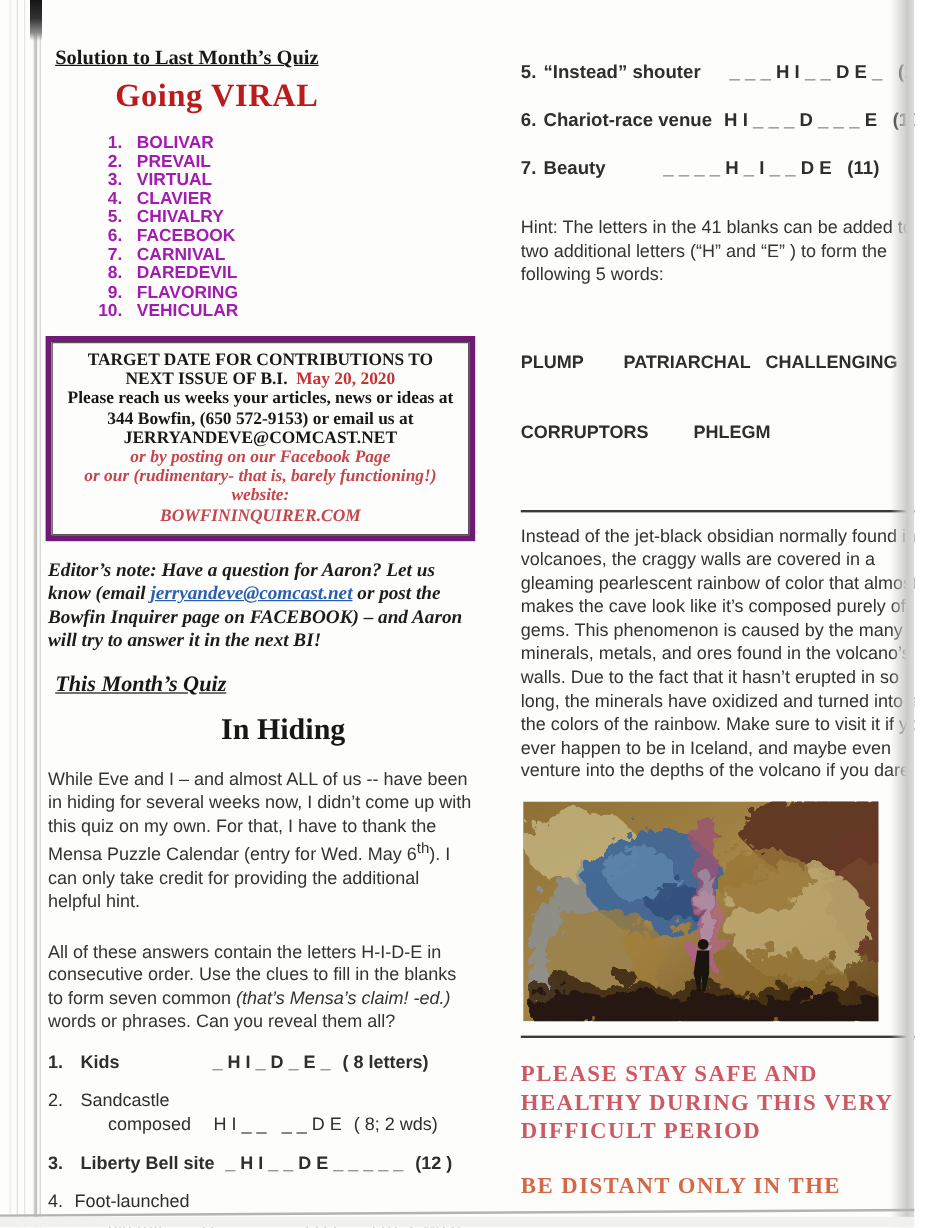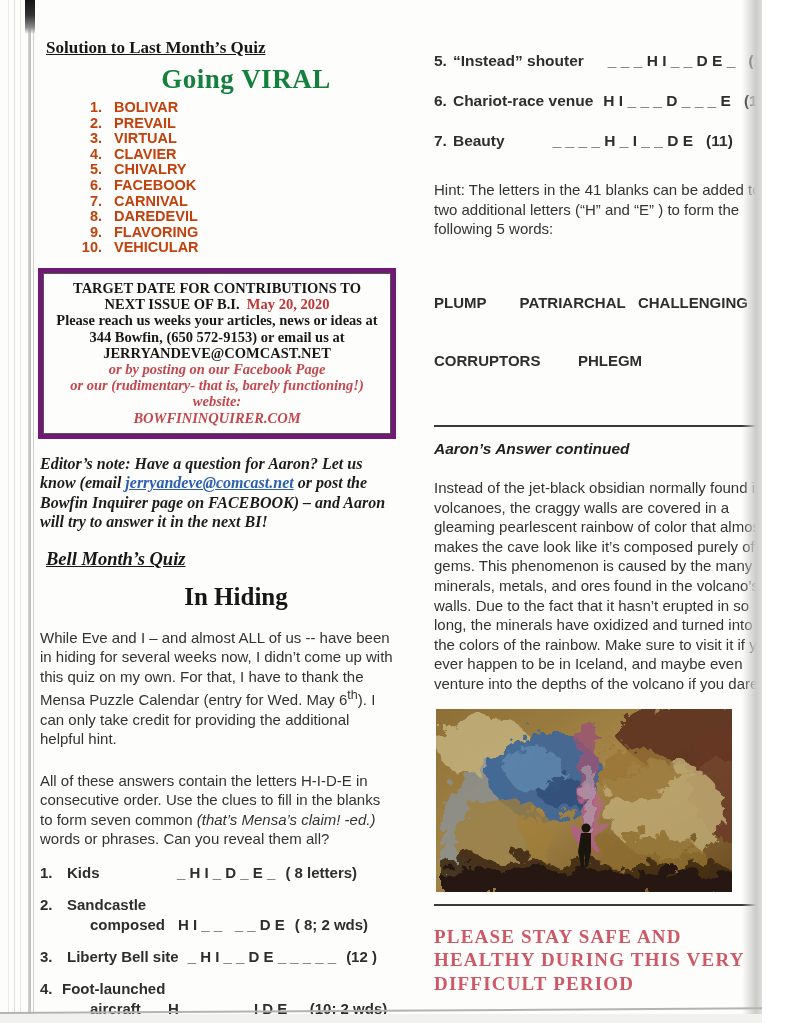--- a/index.html
+++ b/index.html
@@ -24,23 +24,23 @@
   .bottom-shade{position:absolute;left:0;top:1014px;width:100%;height:9px;background:#f1f1ef;}
 
   
   .col-left{position:absolute;left:40px;top:38px;width:356px;}
   .col-right{position:absolute;left:434px;top:52px;width:348px;}
 
   
   .solution-heading{font-family:"Liberation Serif",serif;font-weight:bold;font-size:17px;
     text-decoration:underline;margin:0 0 0 6px;color:#171717;}
   .solution-title{font-family:"Liberation Serif",serif;font-weight:bold;font-size:27px;
-    margin:6px 0 0 0;text-align:center;padding-left:56px;color:#15803d;letter-spacing:0.5px;}
-  ol.solutions{margin:5px 0 0 66px;padding:0;font-weight:bold;font-size:14.5px;
-    line-height:15.6px;color:#c2410c;}
+    margin:6px 0 0 0;text-align:left;padding-left:56px;color:#b91c1c;letter-spacing:0.5px;}
+  ol.solutions{margin:17px 0 0 66px;padding:0;font-weight:bold;font-size:14.5px;
+    line-height:15.6px;color:#a21caf;}
   ol.solutions li{padding-left:8px;}
   .target-box{margin-top:12px;margin-left:-2px;border:5px solid #701a75;box-shadow:inset 0 0 0 1px #555;
     padding:7px 6px 8px;text-align:center;font-family:"Liberation Serif",serif;font-weight:bold;
     font-size:14.5px;line-height:16.2px;color:#181818;}
   .red{color:#c53434;}
   .red-it{color:#c4474e;font-style:italic;}
   .editor-note{margin-top:15px;font-family:"Liberation Serif",serif;font-weight:bold;
     font-style:italic;font-size:16px;line-height:19.5px;color:#1c1c1c;}
   .email-link{color:#2a5fb0;text-decoration:underline;}
   .quiz-heading{margin:17px 0 0 6px;font-family:"Liberation Serif",serif;font-weight:bold;
@@ -48,21 +48,21 @@
   .quiz-title{font-family:"Liberation Serif",serif;font-weight:bold;font-size:25px;
     margin-top:13px;text-align:center;padding-left:36px;color:#171717;}
   .para{margin-top:12px;font-size:15px;line-height:19.5px;color:#333;}
   .para2{margin-top:22px;}
   .qi{display:flex;margin-top:15px;font-weight:bold;font-size:15px;color:#2e2e2e;align-items:baseline;}
   .qi .num{display:inline-block;width:27px;flex:none;}
   .blanks{white-space:pre;}
   .count{margin-left:10px;white-space:pre;}
   .qi1 .clue{display:inline-block;width:110px;flex:none;}
   .qi3 .clue{margin-right:9px;}
-  .qi-two{margin-top:15px;font-weight:bold;font-size:15px;color:#2e2e2e;}
+  .qi-two{margin-top:15px;font-weight:normal;font-size:15px;color:#2e2e2e;}
   .qi-two .qi-line1 .num{display:inline-block;width:27px;}
   .qi-two .qi-line2{margin-top:3px;padding-left:50px;display:flex;align-items:baseline;}
   .qi-two.qi2 .clue2{display:inline-block;min-width:88px;flex:none;}
   .qi-two.qi4 .clue2{display:inline-block;min-width:78px;flex:none;}
   .qi4 .qi-line1 .num{width:22px;}
 
   
   .qi-r{display:flex;font-weight:bold;font-size:15.5px;color:#2e2e2e;align-items:baseline;}
   .qi-r + .qi-r{margin-top:22px;}
   .qi-r .num{margin-right:6px;}
@@ -111,21 +111,21 @@
       <div>Please reach us weeks your articles, news or ideas at</div>
       <div>344 Bowfin, (650 572-9153) or email us at</div>
       <div>JERRYANDEVE@COMCAST.NET</div>
       <div class="red-it">or by posting on our Facebook Page</div>
       <div class="red-it">or our (rudimentary- that is, barely functioning!) website:</div>
       <div class="red-it">BOWFININQUIRER.COM</div>
     </div>
 
     <p class="editor-note"><span>Editor’s note:  Have a question for Aaron?  Let us know (email </span><span class="email-link">jerryandeve@comcast.net</span><span> or post the Bowfin Inquirer page on FACEBOOK) – and Aaron will try to answer it in the next BI!</span></p>
 
-    <h3 class="quiz-heading">Bell Month’s Quiz</h3>
+    <h3 class="quiz-heading">This Month’s Quiz</h3>
     <h1 class="quiz-title">In Hiding</h1>
 
     <p class="para"><span>While Eve and I – and almost ALL of us -- have been in hiding for several weeks now, I didn’t come up with this quiz on my own.  For that, I have to thank the Mensa Puzzle Calendar (entry for Wed. May 6</span><sup>th</sup><span>).  I can only take credit for providing the additional helpful hint.</span></p>
 
     <p class="para para2"><span>All of these answers contain the letters H-I-D-E in consecutive order.  Use the clues to fill in the blanks to form seven common </span><i>(that’s Mensa’s claim! -ed.)</i><span> words or phrases.  Can you reveal them all?</span></p>
 
     <div class="qi qi1">
       <span class="num">1.</span>
       <span class="clue">Kids</span>
       <span class="blanks">_ H I _ D _ E _</span>
@@ -179,21 +179,20 @@
     </div>
 
     <p class="hint">Hint:  The letters in the 41 blanks can be added to two additional letters (“H” and “E” ) to form the following 5 words:</p>
     <div class="hint-words">
       <div>PLUMP        PATRIARCHAL   CHALLENGING</div>
       <div>CORRUPTORS         PHLEGM</div>
     </div>
 
     <hr class="rule">
 
-    <h4 class="answer-heading">Aaron’s Answer continued</h4>
     <p class="answer-text">Instead of the jet-black obsidian normally found in volcanoes, the craggy walls are covered in a gleaming pearlescent rainbow of color that almost makes the cave look like it’s composed purely of gems. This phenomenon is caused by the many minerals, metals, and ores found in the volcano’s walls. Due to the fact that it hasn’t erupted in so long, the minerals have oxidized and turned into all the colors of the rainbow. Make sure to visit it if you ever happen to be in Iceland, and maybe even venture into the depths of the volcano if you dare...</p>
 
     <svg class="cave-photo" viewBox="0 0 296 183" xmlns="http://www.w3.org/2000/svg">
       <defs>
         <linearGradient id="base" x1="0" y1="0" x2="1" y2="1">
           <stop offset="0" stop-color="#9a7838"></stop>
           <stop offset="0.45" stop-color="#b6944e"></stop>
           <stop offset="1" stop-color="#6b4a1f"></stop>
         </linearGradient>
         <filter id="rocky" x="-20%" y="-20%" width="140%" height="140%">

